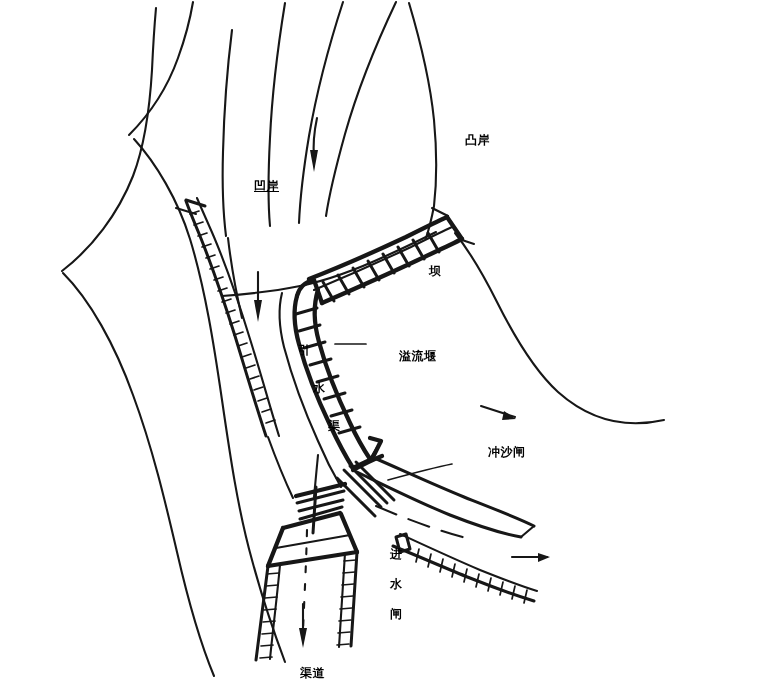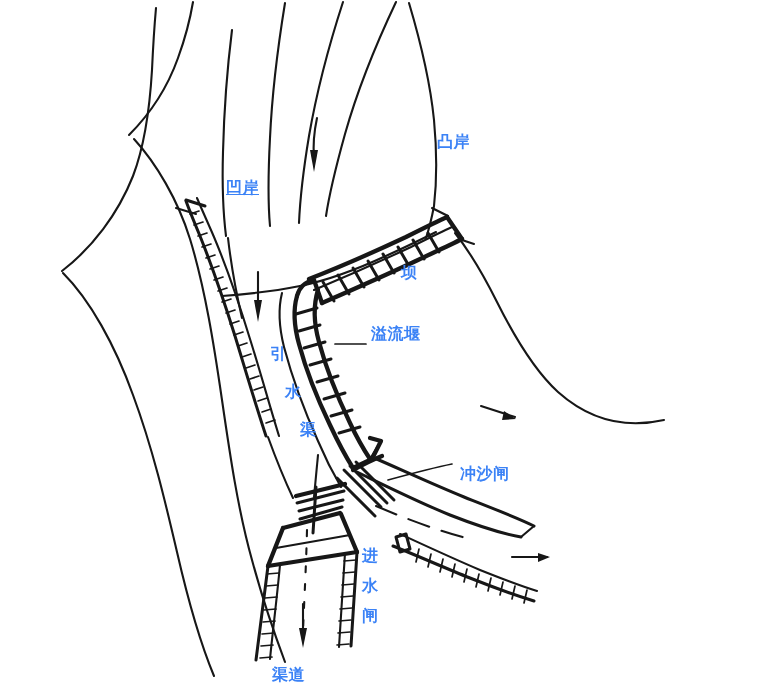--- a/index.html
+++ b/index.html
@@ -31,28 +31,29 @@
     stroke-linecap: round;
     stroke-linejoin: round;
   }
   .ink-thin { stroke-width: 2.1; }
   .ink-med  { stroke-width: 3.0; }
   .ink-thick{ stroke-width: 4.3; }
   .ink-hair { stroke-width: 1.7; }
   .solidfill { fill: #171717; stroke: none; }
   .label {
     position: absolute;
-    color: #3b82f6;
+    color: #000000;
     font-family: "DejaVu Sans", "Liberation Sans", sans-serif;
     font-weight: 700;
-    font-size: 16px;
+    font-size: 12px;
     line-height: 1.0;
     white-space: nowrap;
     letter-spacing: 0.5px;
     user-select: none;
+    margin-left: 28px;
   }
   .label.slanted {
     line-height: 1.6;
   }
 </style>
 </head>
 <body>
 
 <div id="diagram-root">
 
@@ -295,27 +296,27 @@
     <path class="ink ink-hair" d="M335,344 L366,344"></path>
 
   </svg>
 
   <div class="label" style="left:226px; top:180px;text-decoration:underline;">凹岸</div>
 
   <div class="label" style="left:437px; top:134px;">凸岸</div>
 
   <div class="label" style="left:401px; top:265px;">坝</div>
 
-  <div class="label" style="left:371px; top:326px;">溢流堰</div>
+  <div class="label" style="left:371px; top:350px;">溢流堰</div>
 
   <div class="label slanted" style="left:270px; top:341px;">引</div>
   <div class="label slanted" style="left:285px; top:379px;">水</div>
   <div class="label slanted" style="left:300px; top:417px;">渠</div>
 
-  <div class="label" style="left:460px; top:466px;">冲沙闸</div>
+  <div class="label" style="left:460px; top:446px;">冲沙闸</div>
 
   <div class="label" style="left:362px; top:548px;">进</div>
   <div class="label" style="left:362px; top:578px;">水</div>
   <div class="label" style="left:362px; top:608px;">闸</div>
 
   <div class="label" style="left:272px; top:667px;">渠道</div>
 
 </div>
 
 </body></html>

